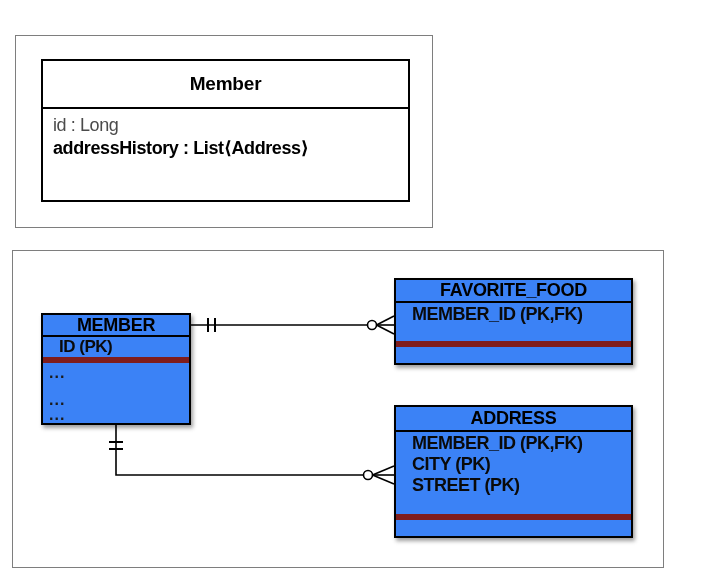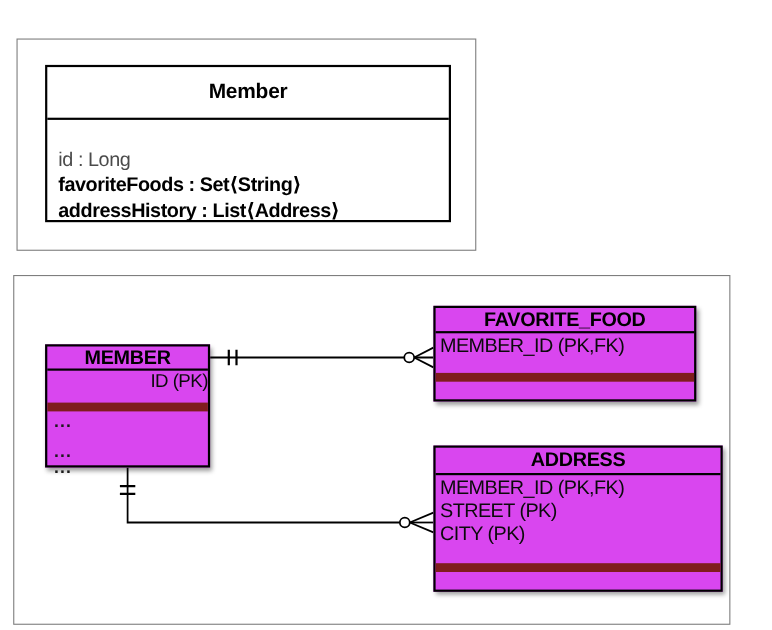--- a/index.html
+++ b/index.html
@@ -42,87 +42,88 @@
     box-sizing: border-box;
     display: flex;
     align-items: center;
     justify-content: center;
     font-size: 19px;
     font-weight: 700;
     letter-spacing: -0.2px;
     color: #000;
   }
   .uml-class .uml-body {
-    padding: 25px 10px 0 10px;
+    padding: 5px 10px 0 10px;
   }
   .uml-attr {
     font-size: 18px;
     line-height: 23px;
     letter-spacing: -0.4px;
     white-space: nowrap;
     font-weight: 700;
     color: #000;
   }
   .uml-attr.muted {
     font-weight: 400;
     color: #4b4b4b;
   }
 
   
   .er-table {
     position: absolute;
     border: 2px solid #000;
     box-sizing: border-box;
-    background: #d946ef;
+    background: #3b82f6;
     box-shadow: 2px 3px 4px rgba(0,0,0,0.38);
   }
   .er-header {
     border-bottom: 2px solid #000;
     box-sizing: border-box;
     display: flex;
     align-items: center;
     justify-content: center;
     font-weight: 700;
     letter-spacing: -0.3px;
     color: #000;
   }
   .er-rows {
-    border-bottom: 8px solid #7f1d1d;
-    box-sizing: border-box;
-    padding-left: 4px;
+    border-bottom: 6px solid #7f1d1d;
+    box-sizing: border-box;
+    padding-left: 16px;
     overflow: hidden;
+    font-weight: bold;
   }
   .er-row {
     font-size: 18px;
     letter-spacing: -0.5px;
     white-space: nowrap;
     color: #0a0a0a;
   }
   .er-footer { background: #fff; }
 
   #tbl-member { left: 28px; top: 62px; width: 150px; height: 112px; }
   #tbl-member .er-header { height: 22px; font-size: 18px; line-height: 22px; }
-  #tbl-member .er-rows   { height: 37px; text-align: right; }
+  #tbl-member .er-rows   { height: 26px; }
   #tbl-member .er-row    { font-size: 17px; line-height: 19px; }
   #tbl-member .er-dots   { padding: 2px 0 0 6px; }
   .dots-line {
     font-size: 16px;
     font-weight: 700;
     line-height: 15px;
     letter-spacing: 1px;
     color: #1a1a1a;
   }
   .dots-line.gap { margin-top: 12px; }
 
   #tbl-favfood { left: 381px; top: 27px; width: 239px; height: 87px; }
   #tbl-favfood .er-header { height: 23px; font-size: 18px; }
   #tbl-favfood .er-rows   { height: 44px; padding-top: 1px; }
   #tbl-favfood .er-row    { line-height: 21px; }
 
-  #tbl-address { left: 381px; top: 154px; width: 263px; height: 133px; }
+  #tbl-address { left: 381px; top: 154px; width: 239px; height: 133px; }
   #tbl-address .er-header { height: 25px; font-size: 18px; }
   #tbl-address .er-rows   { height: 88px; padding-top: 1px; }
   #tbl-address .er-row    { line-height: 21px; }
 
   
   #connectors {
     position: absolute;
     left: 0; top: 0;
     width: 652px; height: 318px;
     pointer-events: none;
@@ -135,21 +136,20 @@
 </head>
 <body>
 
 <div id="stage">
 
   <div id="frame-uml" class="frame">
     <div class="uml-class">
       <div class="uml-header">Member</div>
       <div class="uml-body">
         <div class="uml-attr muted">id : Long</div>
-        <div class="uml-attr">favoriteFoods : Set⟨String⟩</div>
         <div class="uml-attr">addressHistory : List⟨Address⟩</div>
       </div>
     </div>
   </div>
 
   <div id="frame-erd" class="frame">
 
     <svg id="connectors" viewBox="0 0 652 318">
 
       <g>
@@ -198,20 +198,20 @@
       <div class="er-rows">
         <div class="er-row">MEMBER_ID (PK,FK)</div>
       </div>
       <div class="er-footer"></div>
     </div>
 
     <div id="tbl-address" class="er-table">
       <div class="er-header">ADDRESS</div>
       <div class="er-rows">
         <div class="er-row">MEMBER_ID (PK,FK)</div>
+        <div class="er-row">CITY (PK)</div>
         <div class="er-row">STREET (PK)</div>
-        <div class="er-row">CITY (PK)</div>
       </div>
       <div class="er-footer"></div>
     </div>
 
   </div>
 </div>
 
 </body></html>

